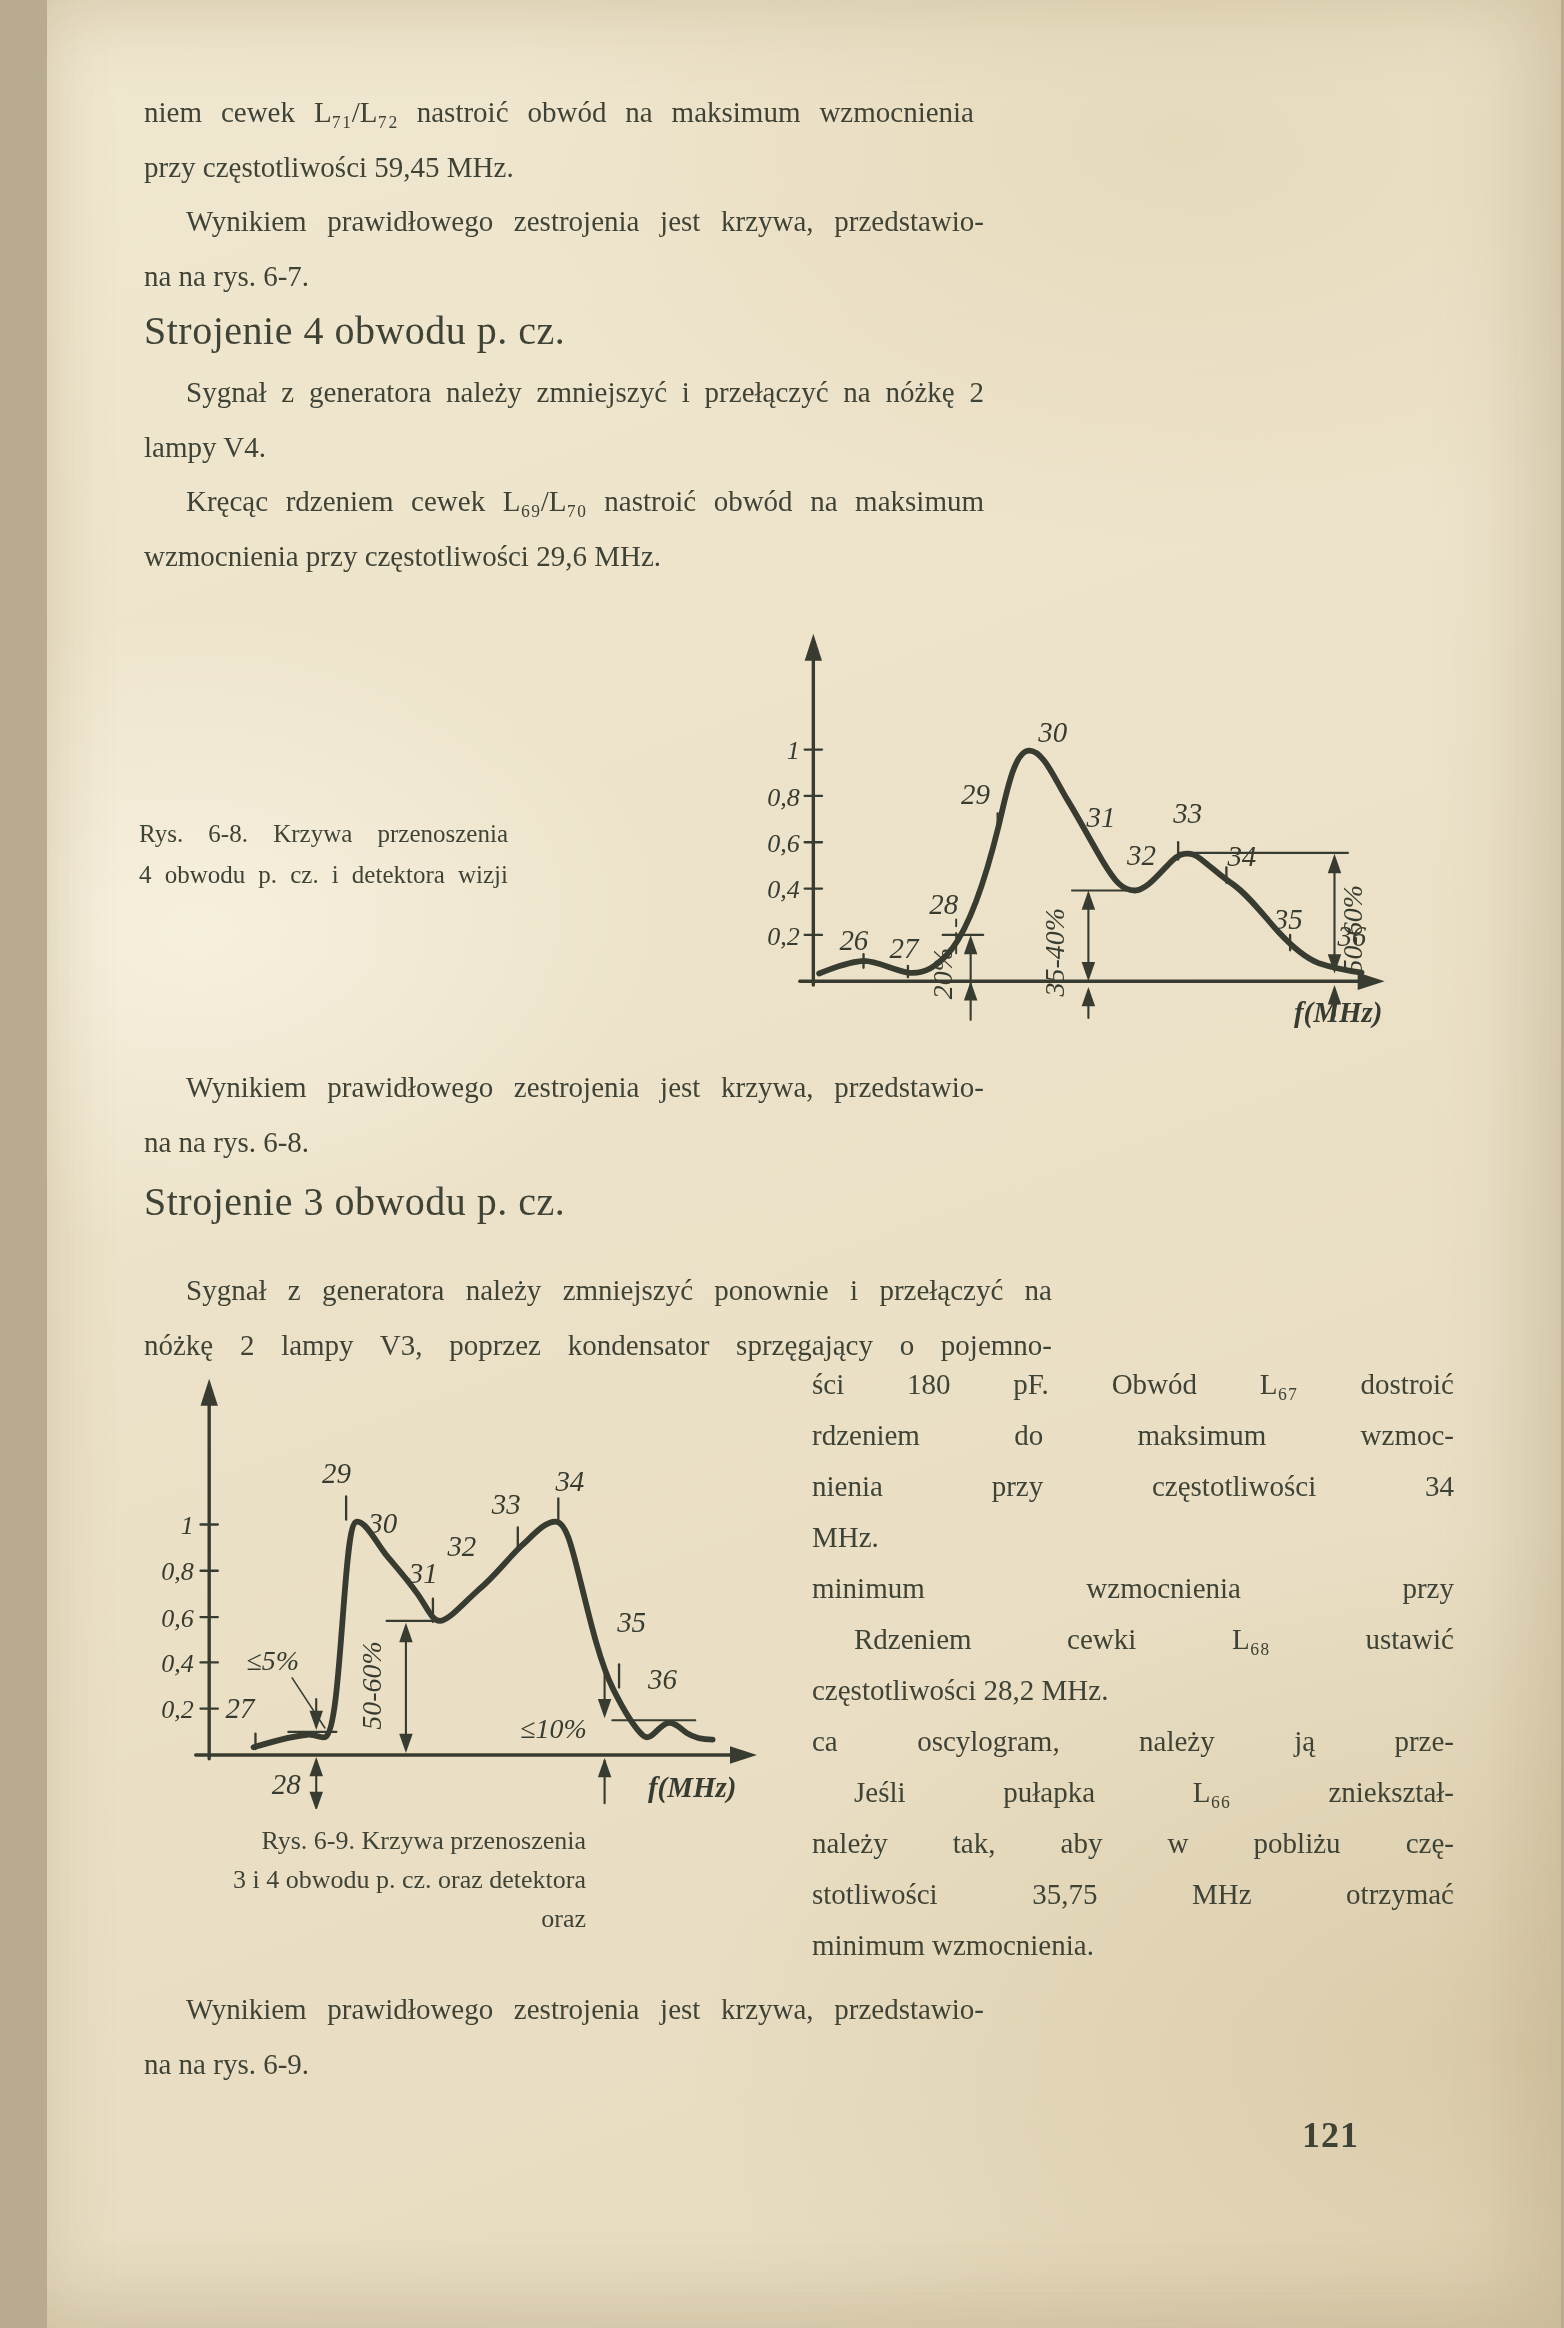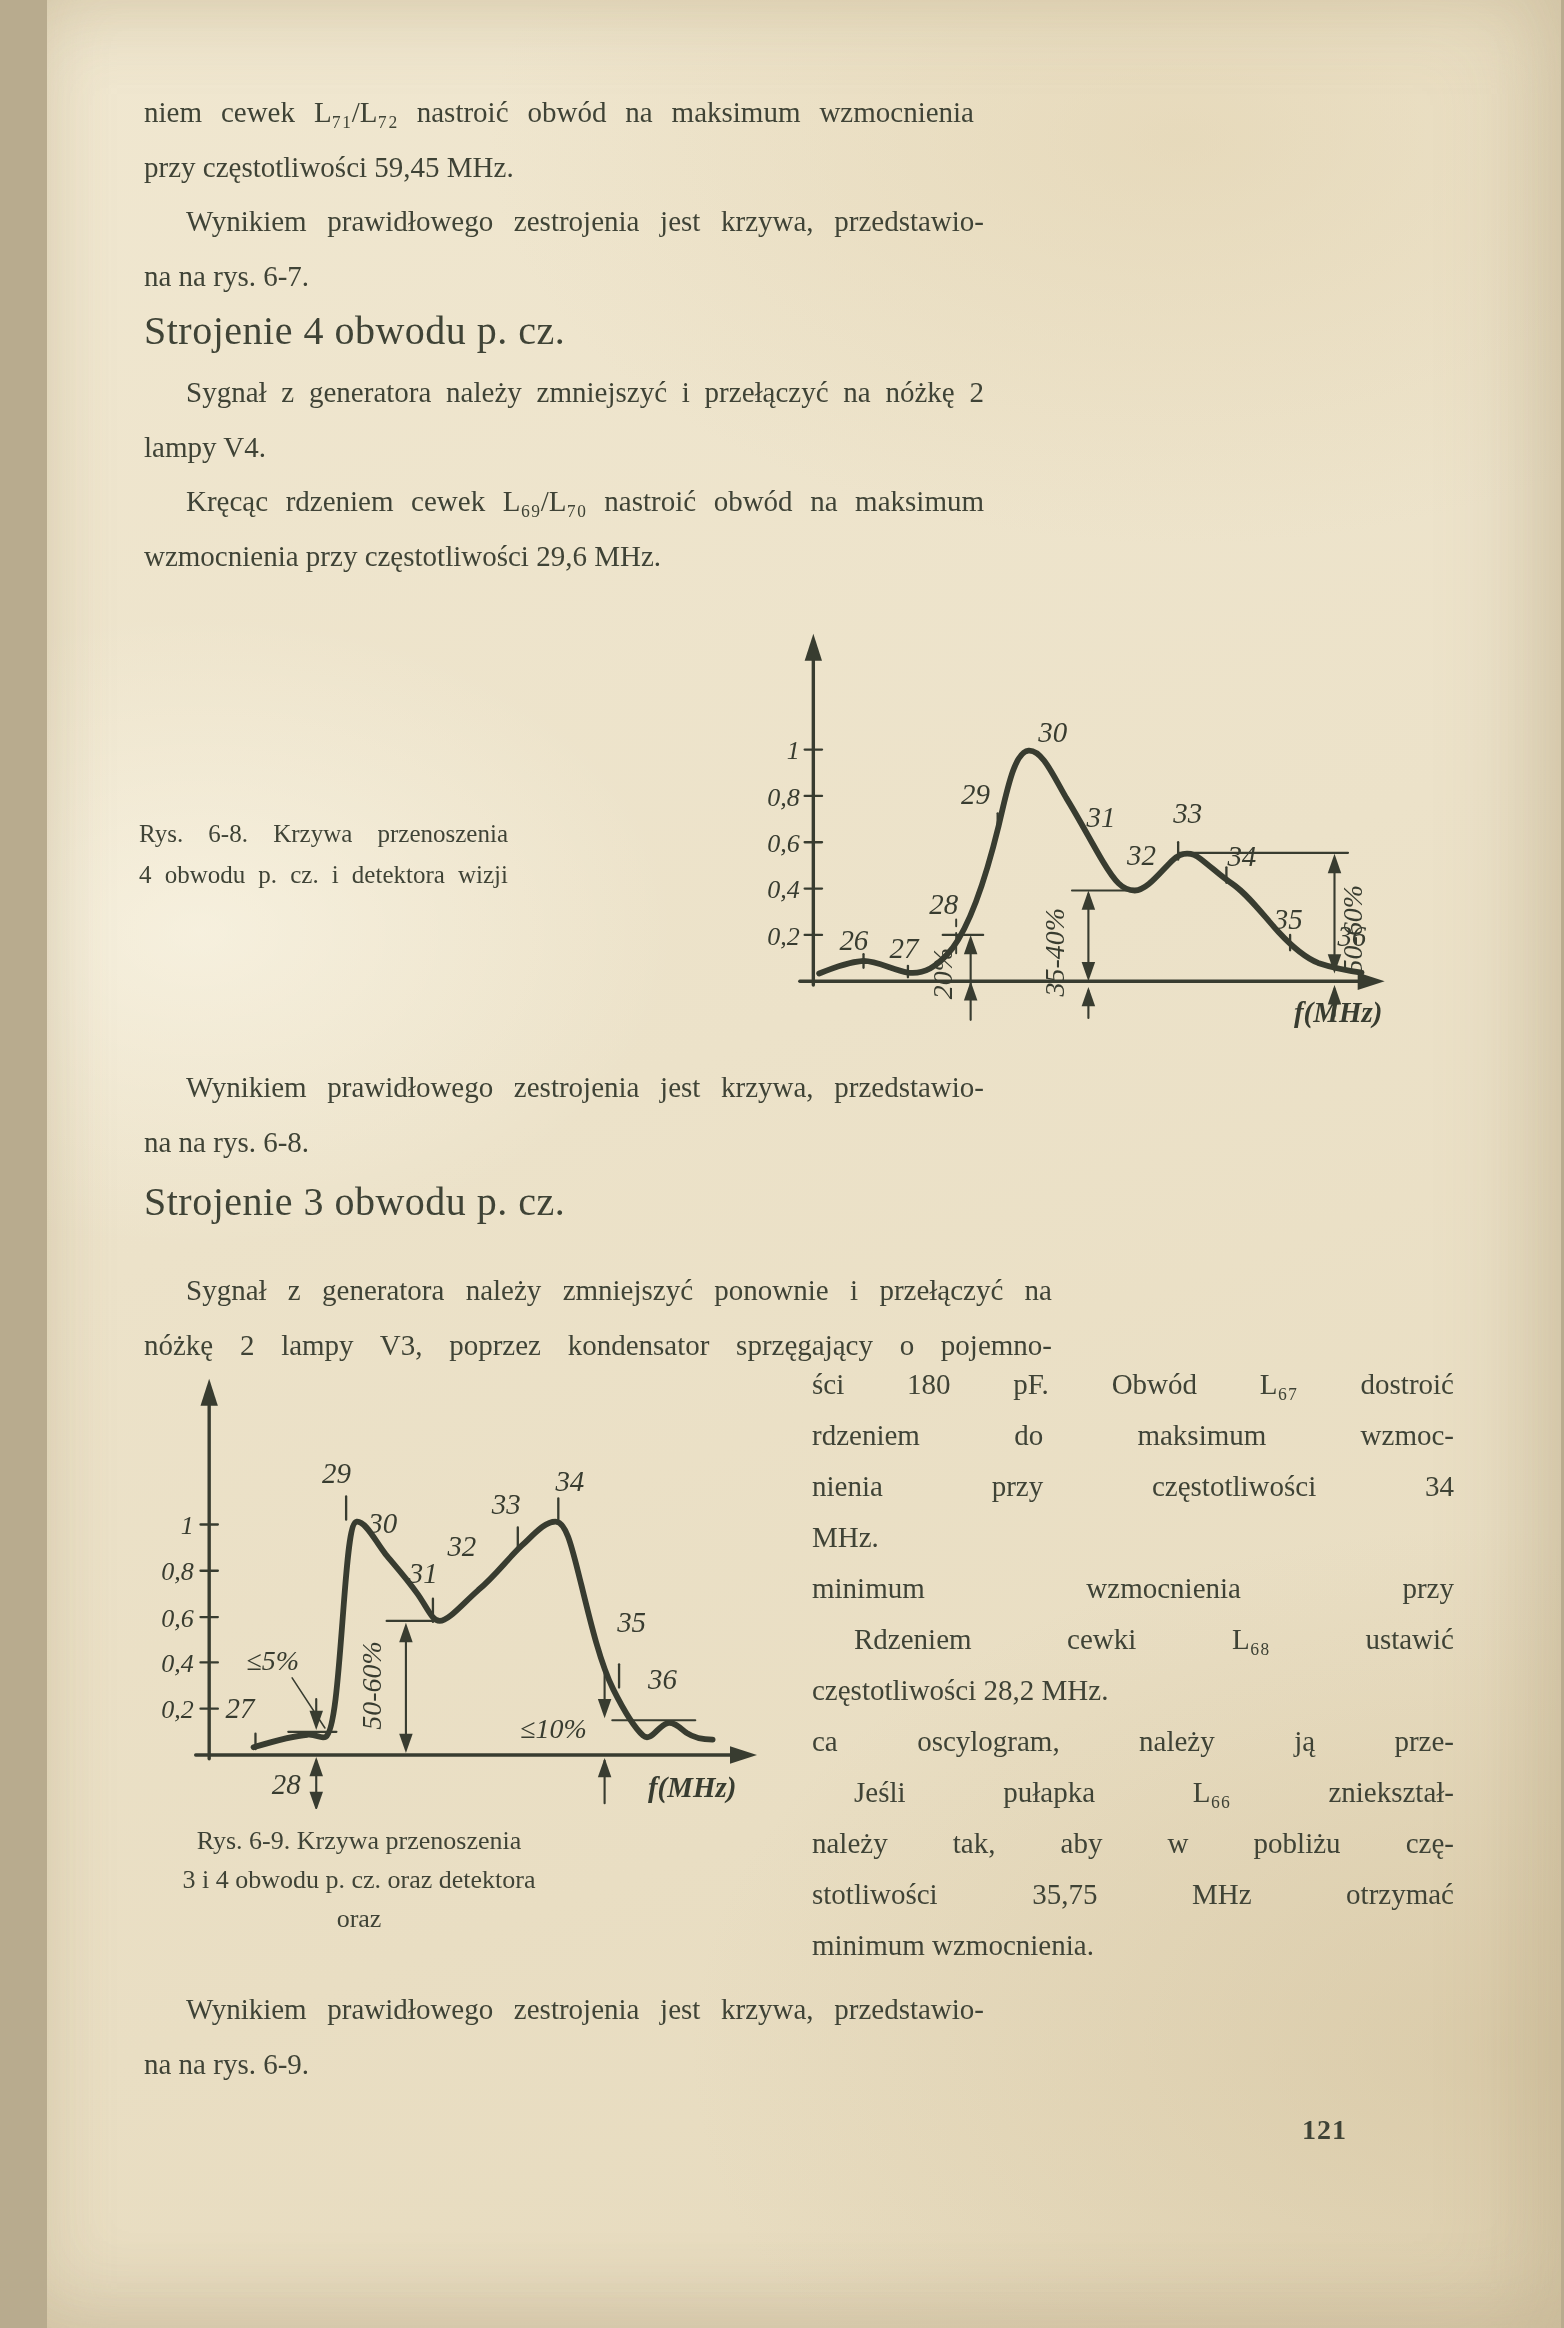--- a/index.html
+++ b/index.html
@@ -15,22 +15,22 @@
     box-shadow: inset -43px 0 87px rgba(150,130,90,.18), inset 0 -34px 68px rgba(150,130,90,.14), inset 0 24px 58px rgba(226,214,182,.5);
     margin-left: 47px;
   }
   .block{position:absolute;}
   .line{font-size:29px; line-height:55px; white-space:normal;}
   .just{text-align:justify; text-align-last:justify;}
   .ind{text-indent:42px;}
   .heading{font-size:40px; line-height:55px; letter-spacing:0.5px;}
   .rc .line{line-height:51px;}
   .caption-a .cap-line{font-size:25px; line-height:41px;}
-  .caption-b .cap-line{font-size:26px; line-height:39px; text-align:center;}
-  .pagenum{font-size:28px; font-weight:700; letter-spacing:1px;}
+  .caption-b .cap-line{font-size:26px; line-height:39px; text-align:right;}
+  .pagenum{font-size:36px; font-weight:700; letter-spacing:1px;}
   
   .ink{stroke:#383c30; stroke-linecap:round; fill:none;}
   .axis{stroke-width:3.5;}
   .curve{stroke-width:6; stroke-linejoin:round;}
   .tickmark{stroke-width:2.4;}
   .dim{stroke-width:2.2;}
   .dash{stroke-width:2; stroke-dasharray:7 7;}
   .ah{fill:#383c30; stroke:none;}
   .ct{font-family:"Liberation Serif","DejaVu Serif",serif; font-style:italic; fill:#383c30;}
   .pt{font-size:30px;}

